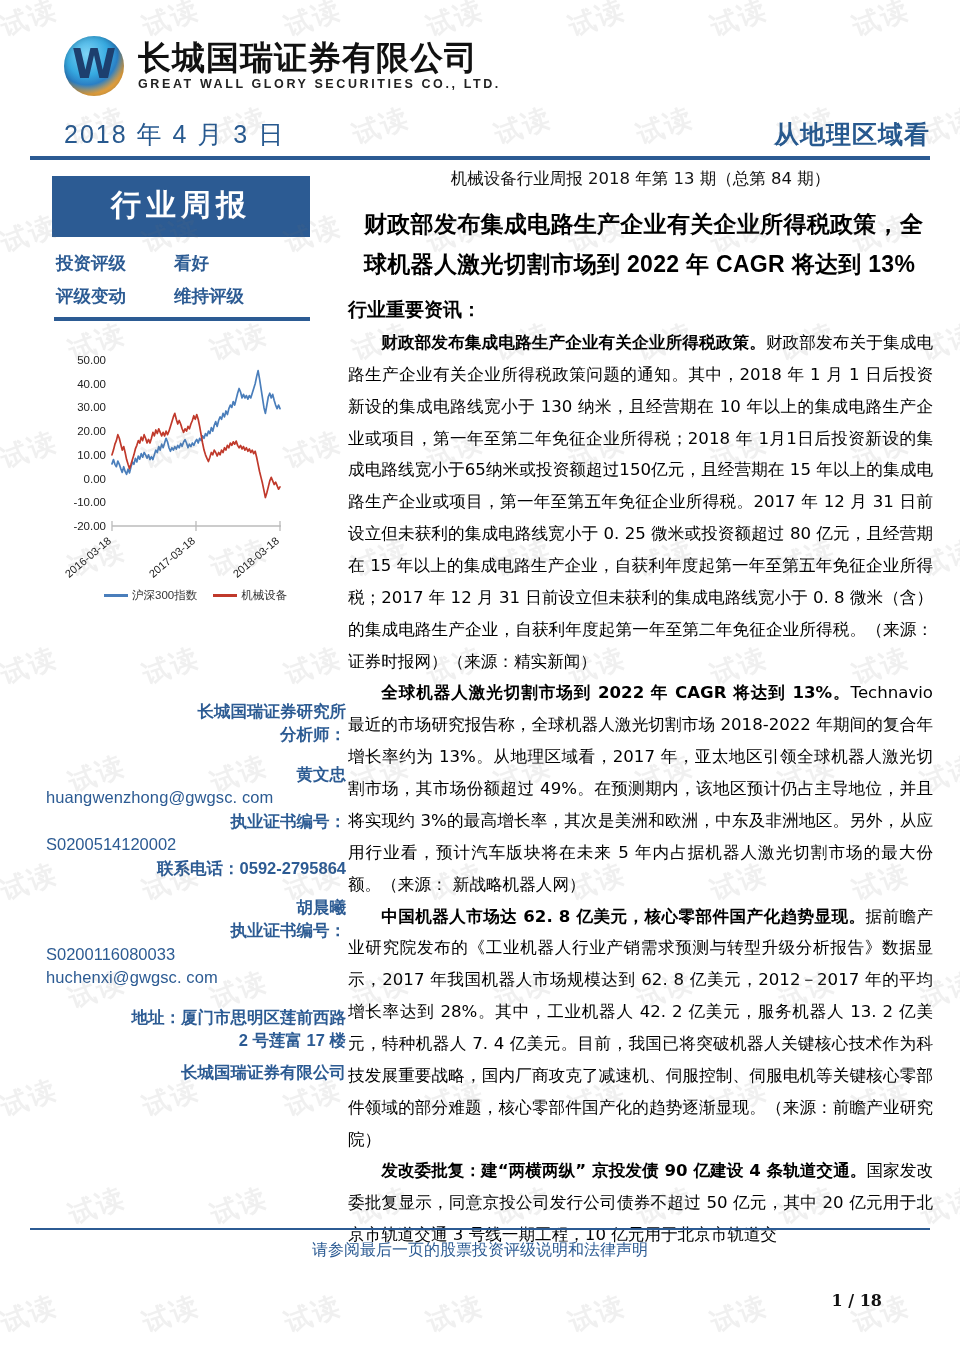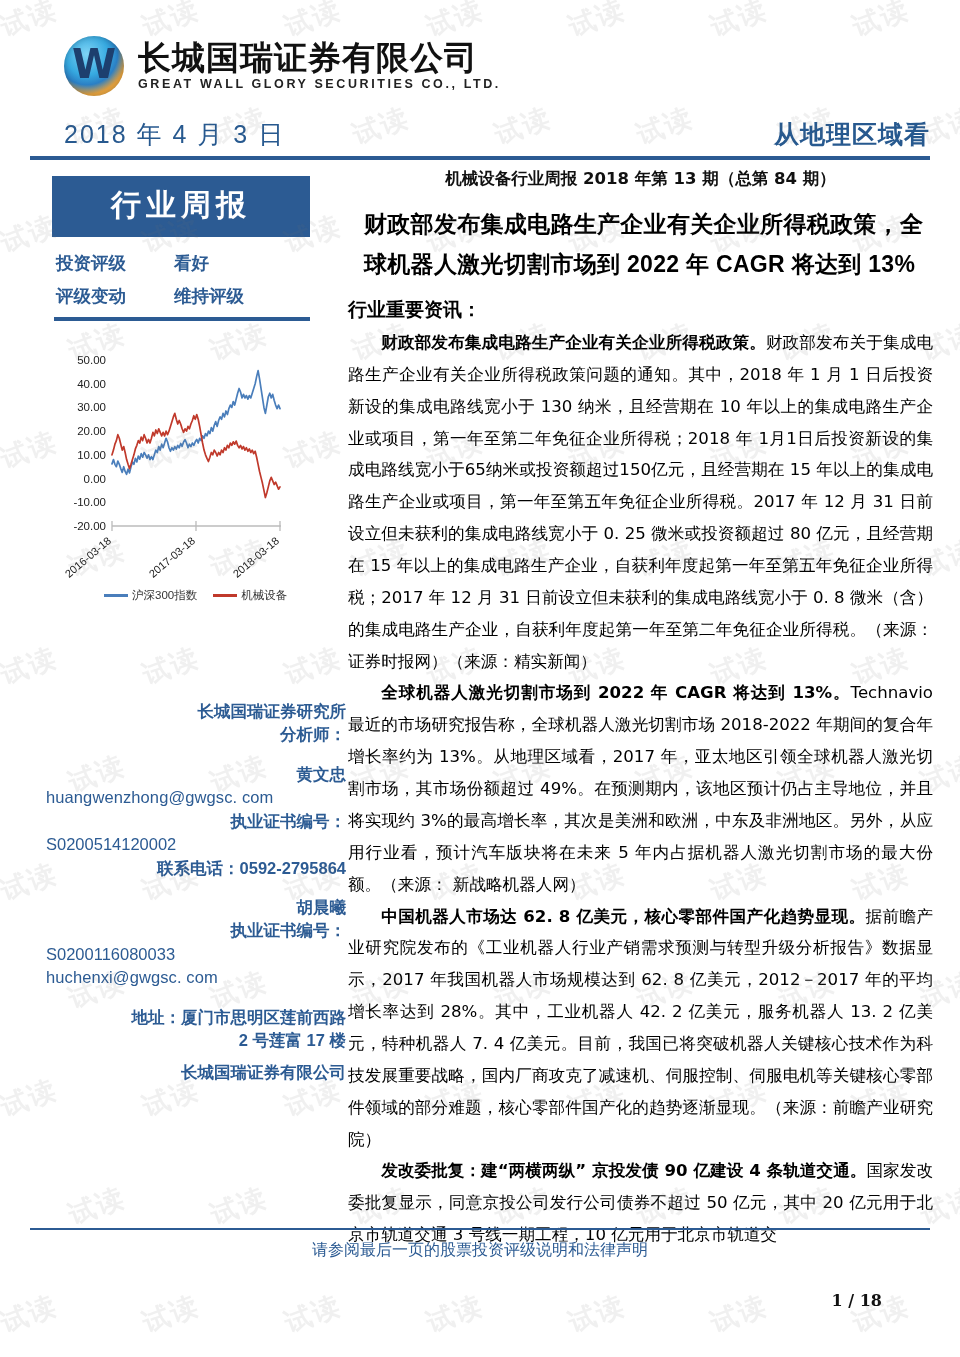--- a/index.html
+++ b/index.html
@@ -73,21 +73,21 @@
 
   
   .contacts{position:absolute;left:46px;top:700px;width:300px;color:#2c5b93;font-size:16.5px;line-height:1.42;}
   .contacts .b{font-weight:700;text-align:right;}
   .contacts .mail{font-family:"Liberation Sans",sans-serif;font-weight:400;letter-spacing:.1px;}
   .c-gap{height:16px;}
   .c-gap-sm{height:9px;}
 
   
   .rightcol{position:absolute;left:348px;top:168px;width:585px;}
-  .subhead{font-size:16.5px;text-align:center;font-weight:700;color:#111;margin-bottom:14px;
+  .subhead{font-size:16.5px;text-align:center;font-weight:400;color:#111;margin-bottom:14px;
     font-family:"DejaVu Sans",sans-serif;}
   .maintitle{font-size:23px;font-weight:800;line-height:1.74;color:#000;
     font-family:Liberation Sans, sans-serif;letter-spacing:.3px;margin-left:16px;}
   .secthead{font-size:19px;font-weight:800;margin-top:13px;margin-bottom:4px;
     font-family:"DejaVu Sans",sans-serif;}
   .para{font-size:16.6px;line-height:1.92;text-align:justify;text-justify:inter-ideograph;
     text-indent:2em;margin:0;font-family:"DejaVu Sans",sans-serif;color:#000;}
   .para b{font-weight:800;}
 
   

